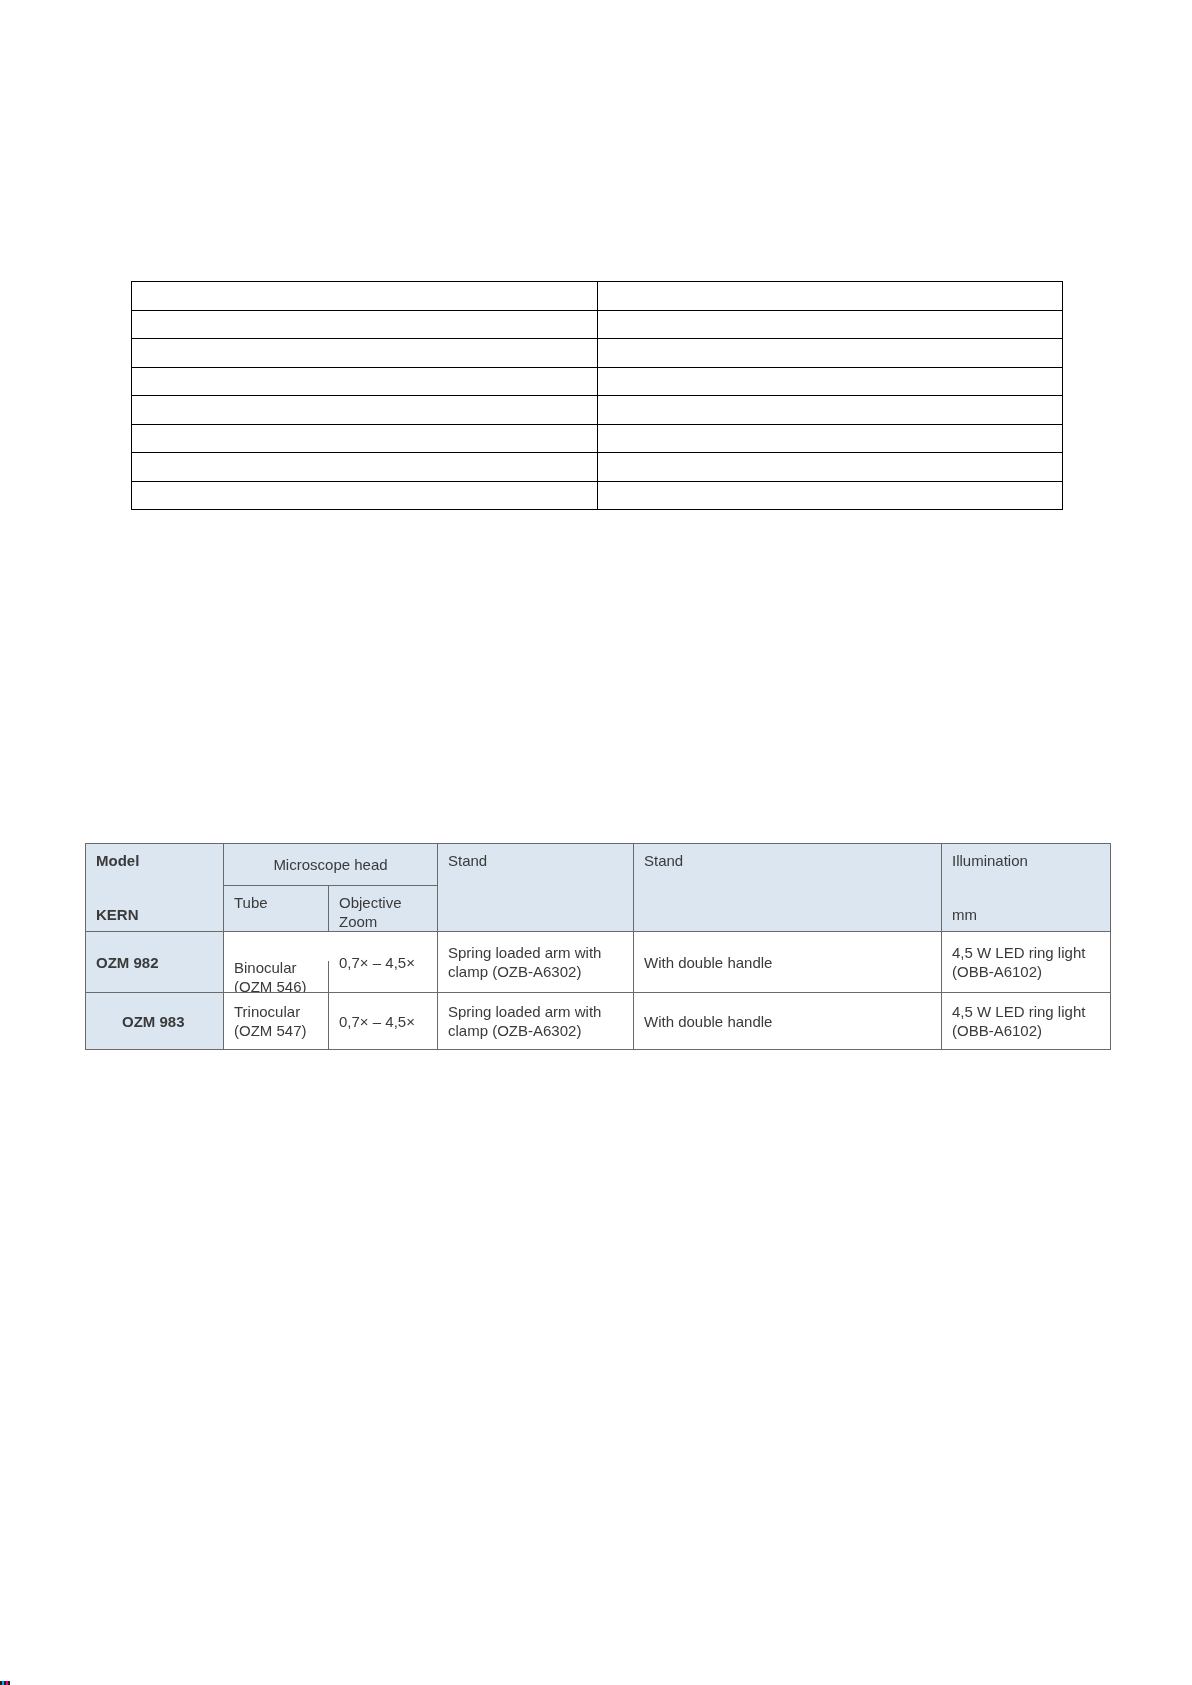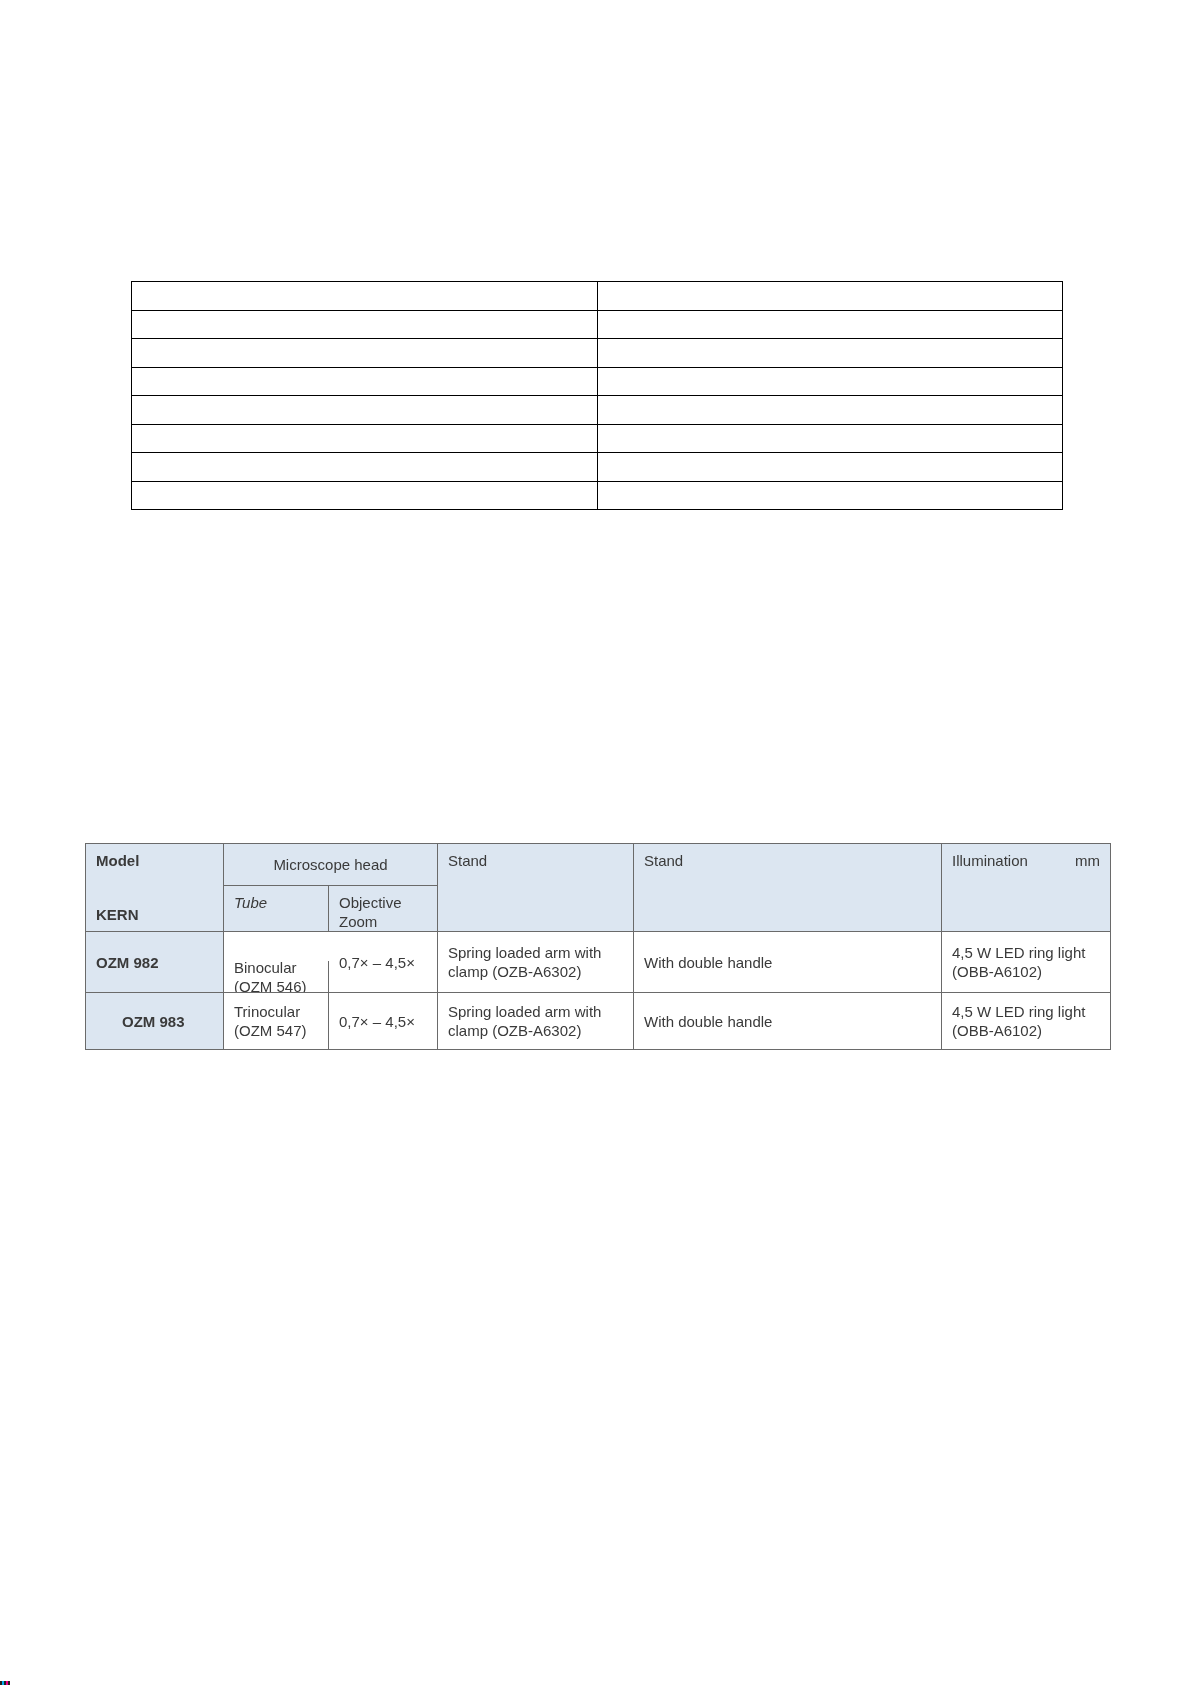--- a/index.html
+++ b/index.html
@@ -58,27 +58,27 @@
 
   .cell-model-hd {
     grid-column: 1; grid-row: 1 / 3;
     display: flex; flex-direction: column; justify-content: space-between;
     padding-bottom: 12px;
   }
   .cell-mhead {
     grid-column: 2 / 4; grid-row: 1;
     display: flex; align-items: center; justify-content: center;
   }
-  .cell-tube-hd     { grid-column: 2; grid-row: 2; font-style: italic; }
+  .cell-tube-hd     { grid-column: 2; grid-row: 2; }
   .cell-obj-hd      { grid-column: 3; grid-row: 2; }
   .cell-stand-hd    { grid-column: 4; grid-row: 1 / 3; }
   .cell-holder-hd   { grid-column: 5; grid-row: 1 / 3; }
   .cell-illum-hd {
     grid-column: 6; grid-row: 1 / 3;
-    display: flex; flex-direction: row; justify-content: space-between;
+    display: flex; flex-direction: column; justify-content: space-between;
     padding-bottom: 12px;
   }
   .data-cell {
     display: flex; align-items: center;
   }
 
   
   .print-mark {
     position: absolute;
     left: 0;

